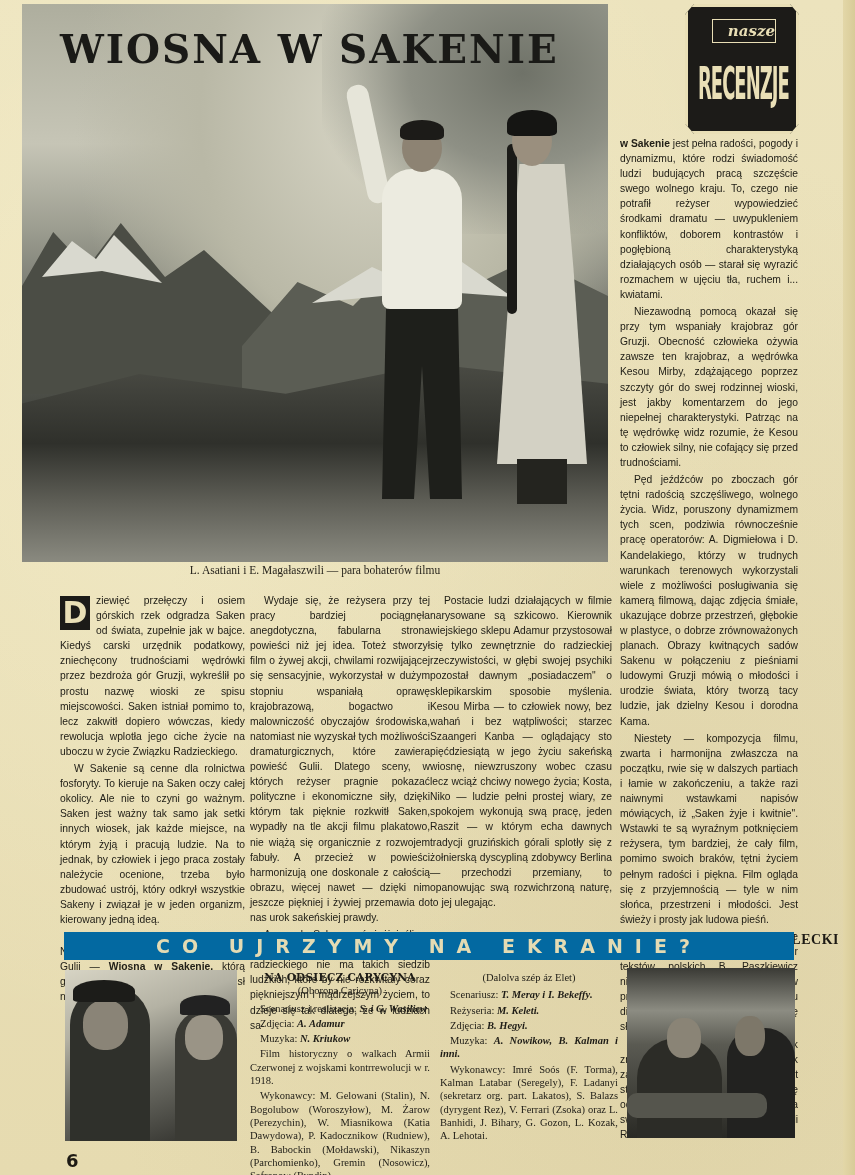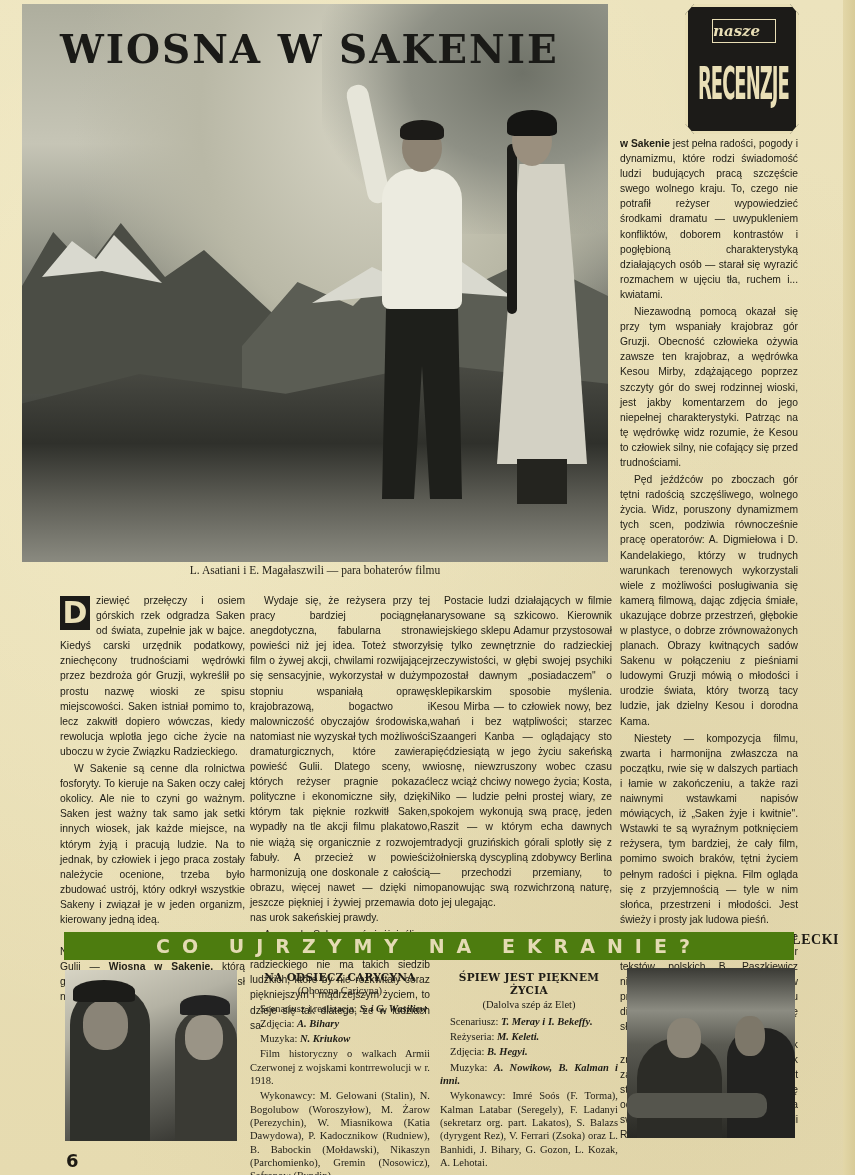--- a/index.html
+++ b/index.html
@@ -59,21 +59,21 @@
 
   
   .badge {
     position:absolute; left:685px; top:4px; width:108px; height:124px;
     background:#1c1b18; border:3px solid #e9dfb6; outline:2px solid #1c1b18;
     clip-path:polygon(8% 0,92% 0,100% 8%,100% 92%,92% 100%,8% 100%,0 92%,0 8%);
   }
   .badge .top {
     position:absolute; left:24px; top:12px; width:62px; height:22px; border:1px solid #e9dfb6;
     color:#e9dfb6; font-family:"DejaVu Serif", serif; font-style:italic; font-weight:bold; font-size:15px;
-    text-align:left; line-height:22px;
+    text-align:right; line-height:22px;
   }
   .badge .main {
     position:absolute; left:10px; top:40px; width:88px; height:75px;
     color:#e9dfb6; font-family:"DejaVu Sans Condensed","DejaVu Sans", sans-serif; font-weight:bold;
     font-size:20px; letter-spacing:-1px; text-align:center; line-height:75px;
     transform:scaleY(2.2); transform-origin:center;
   }
 
   
   .col {
@@ -92,21 +92,21 @@
     float:left; width:30px; height:34px; margin:3px 6px 0 0; background:#1c1b18; color:#e9dfb6;
     font-family:"DejaVu Sans", sans-serif; font-weight:bold; font-size:30px; line-height:34px; text-align:center;
   }
   .signature {
     position:absolute; left:660px; top:932px; font-family:Liberation Serif, serif; font-weight:bold;
     font-size:14px; letter-spacing:0.5px;
   }
 
   
   .banner {
-    position:absolute; left:64px; top:932px; width:730px; height:28px; background:#4d7c0f;
+    position:absolute; left:64px; top:932px; width:730px; height:28px; background:#0369a1;
     color:#e4dbb3; font-family:"DejaVu Sans", sans-serif; font-weight:bold; font-size:19px;
     letter-spacing:12px; text-align:center; line-height:28px;
   }
   .photo {
     position:absolute; overflow:hidden;
   }
   .photo-left {
     left:65px; top:970px; width:172px; height:171px;
     background:linear-gradient(160deg,#d7d4c4 0%,#b4b2a4 30%,#6c6c64 60%,#2a2a26 100%);
   }
@@ -216,29 +216,28 @@
   <div class="face1"></div>
   <div class="fig2"></div>
   <div class="face2"></div>
   <div class="machine"></div>
 </div>
 
 <div class="film film-1">
   <div class="ftitle">NA ODSIECZ CARYCYNA</div>
   <div class="fsub">(Oborona Caricyna)</div>
   <p><span>Scenariusz i realizacja: </span><i>S. i G. Wasiliew</i></p>
-  <p><span>Zdjęcia: </span><i>A. Bihary</i></p>
+  <p><span>Zdjęcia: </span><i>A. Adamur</i></p>
   <p><span>Muzyka: </span><i>N. Kriukow</i></p>
   <p>Film historyczny o walkach Armii Czerwonej z wojskami kontrrewolucji w r. 1918.</p>
   <p><span>Wykonawcy: </span><span>M. Gelowani (Stalin), N. Bogolubow (Woroszyłow), M. Żarow (Perezychin), W. Miasnikowa (Katia Dawydowa), P. Kadocznikow (Rudniew), B. Babockin (Mołdawski), Nikaszyn (Parchomienko), Gremin (Nosowicz), Safronow (Ryndin).</span></p>
 
 </div>
 
 <div class="film film-2">
-  <div class="ftitle">ŚPIEW JEST PIĘKNEM ŻYCIA</div>
   <div class="fsub">(Dalolva szép áz Elet)</div>
   <p><span>Scenariusz: </span><i>T. Meray i I. Bekeffy.</i></p>
   <p><span>Reżyseria: </span><i>M. Keleti.</i></p>
   <p><span>Zdjęcia: </span><i>B. Hegyi.</i></p>
   <p><span>Muzyka: </span><i>A. Nowikow, B. Kalman i inni.</i></p>
   <p><span>Wykonawcy: </span><span>Imré Soós (F. Torma), Kalman Latabar (Seregely), F. Ladanyi (sekretarz org. part. Lakatos), S. Balazs (dyrygent Rez), V. Ferrari (Zsoka) oraz L. Banhidi, J. Bihary, G. Gozon, L. Kozak, A. Lehotai.</span></p>
 
 </div>
 
 <div class="page-num">6</div>

